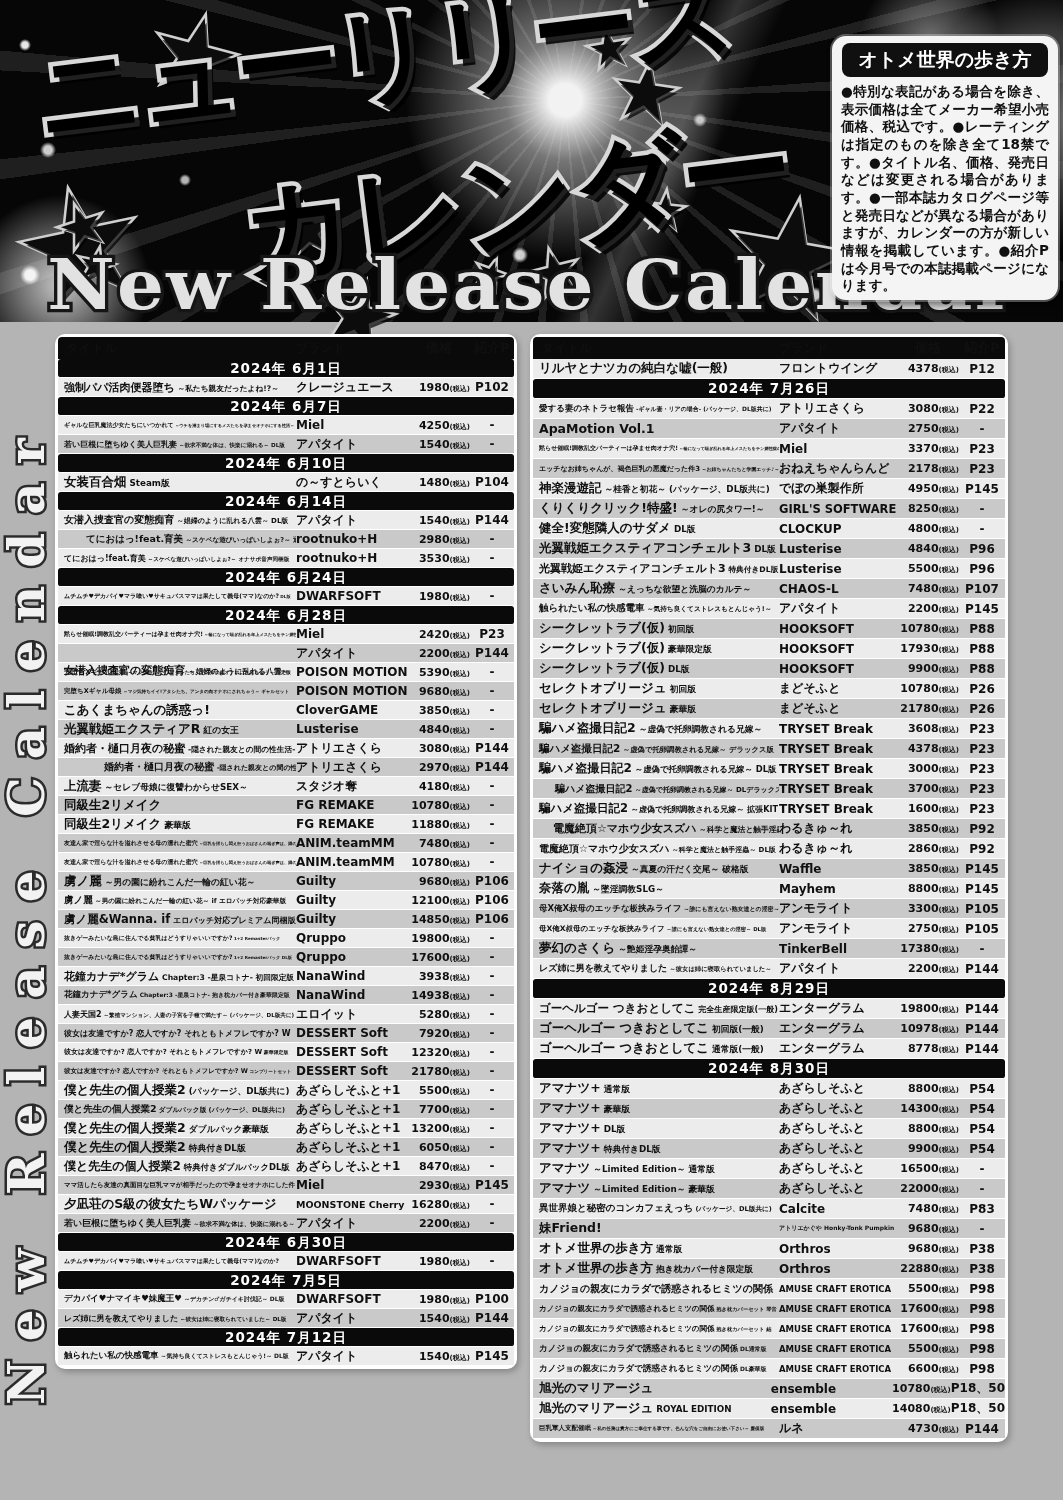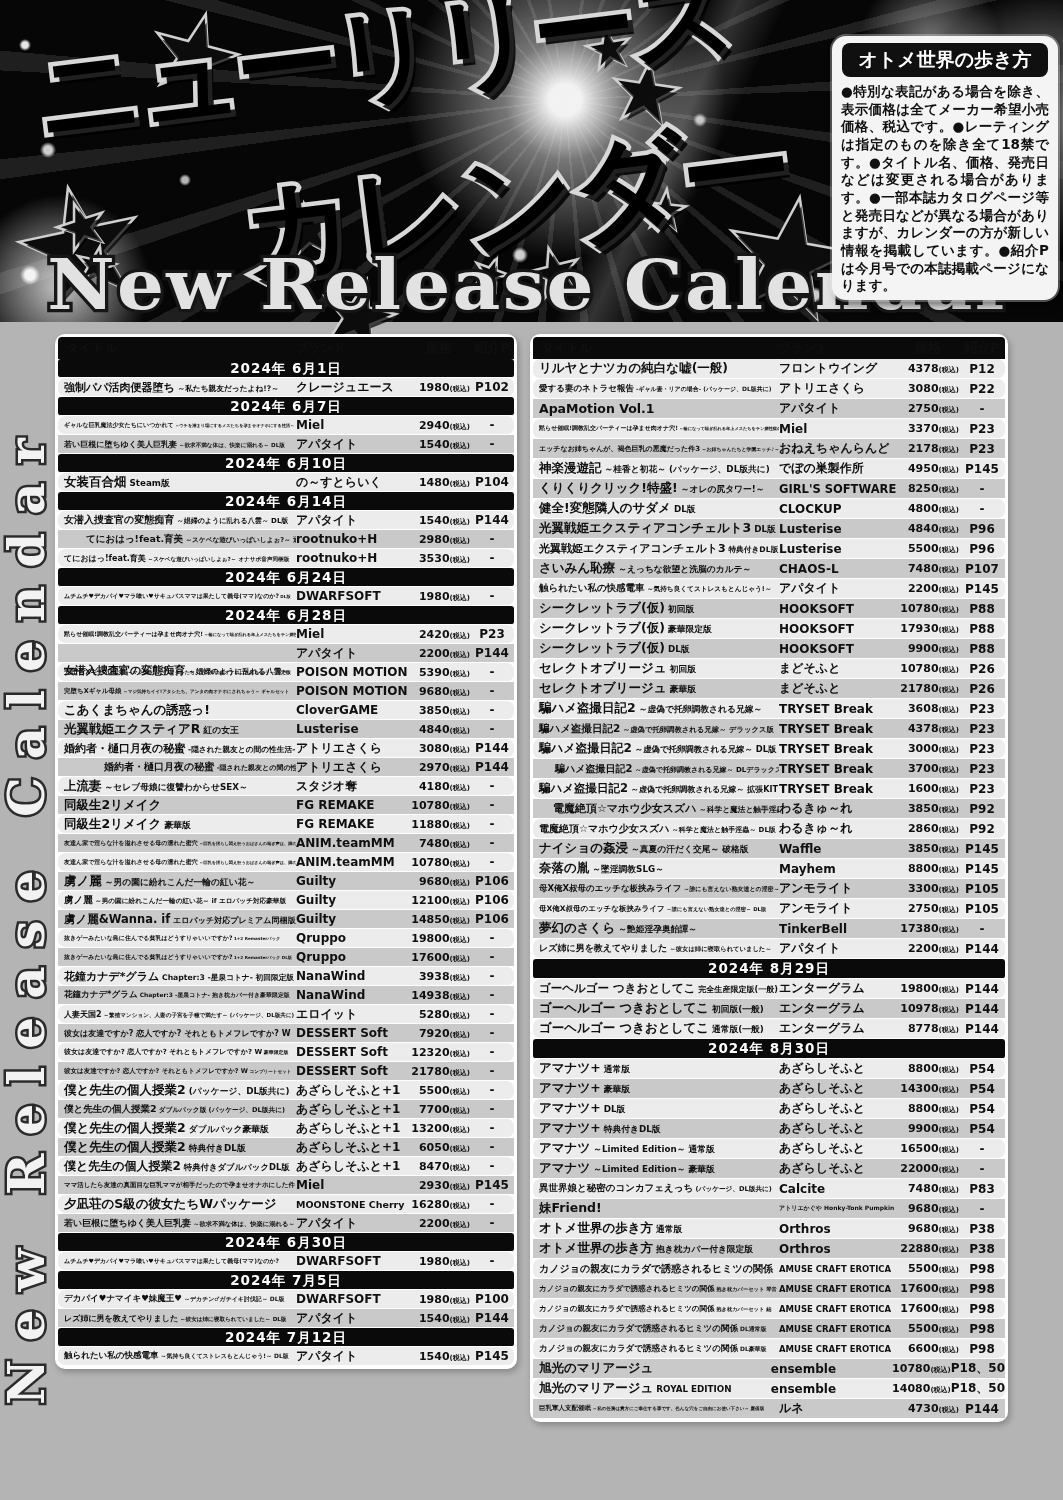--- a/index.html
+++ b/index.html
@@ -84,21 +84,21 @@
     position:absolute;top:334px;background:#fff;border-radius:10px;
     padding:3px;box-sizing:border-box;box-shadow:2px 3px 6px rgba(0,0,0,.25);
   }
   .panel-left{left:55px;width:462px;}
   .panel-right{left:530px;width:478px;}
   .thead{display:flex;align-items:center;background:#0a0a0a;color:#fff;height:22px;
          border-radius:4px 4px 0 0;font-weight:700;font-size:14px;}
   .th{white-space:nowrap;}
   .item-row{display:flex;align-items:center;height:18px;border-bottom:1px solid #fff;}
   .panel-right .item-row{height:19px;}
-  .light{background:#ececec;border-radius:7px;}
+  .light{background:#ececec;}
   .dark{background:#c9c9c9;}
   .date-row{
     height:18px;line-height:18px;background:#0a0a0a;color:#fff;text-align:center;
     font-weight:700;font-size:13.5px;letter-spacing:1px;border-bottom:1px solid #fff;
     border-radius:3px;
   }
   .panel-right .date-row{height:19px;line-height:19px;}
   .c-title{flex:1 1 auto;min-width:0;padding-left:6px;white-space:nowrap;overflow:hidden;
            font-weight:700;color:#101010;font-size:12.5px;}
   .t-main{font-size:1em;}
@@ -157,21 +157,21 @@
       <div class="item-row light">
         <span class="c-title fit" style="font-size: 11px;"><span class="t-main">強制パパ活肉便器堕ち</span><span class="t-sub"> ～私たち親友だったよね!?～</span></span>
         <span class="c-brand fit">クレージュエース</span>
         <span class="c-price"><span class="p-num">1980</span><span class="p-tax">(税込)</span></span>
         <span class="c-page fit">P102</span>
       </div>
       <div class="date-row">2024年 6月7日</div>
       <div class="item-row light">
         <span class="c-title fit" style="font-size: 6px;"><span class="t-main">ギャルな巨乳魔法少女たちにいつかれて</span><span class="t-sub"> ～ウチを溜まり場にするメスたちを孕ませオナホにする性活～</span></span>
         <span class="c-brand fit">Miel</span>
-        <span class="c-price"><span class="p-num">2940</span><span class="p-tax">(税込)</span></span>
+        <span class="c-price"><span class="p-num">4250</span><span class="p-tax">(税込)</span></span>
         <span class="c-page fit">-</span>
       </div>
       <div class="item-row dark">
         <span class="c-title fit" style="font-size: 8px;"><span class="t-main">若い巨根に堕ちゆく美人巨乳妻</span><span class="t-sub"> ～欲求不満な体は、快楽に溺れる～ DL版</span></span>
         <span class="c-brand fit">アパタイト</span>
         <span class="c-price"><span class="p-num">1540</span><span class="p-tax">(税込)</span></span>
         <span class="c-page fit">-</span>
       </div>
       <div class="date-row">2024年 6月10日</div>
       <div class="item-row light">
@@ -436,20 +436,21 @@
     <span class="c-price th">価格</span>
     <span class="c-page th">紹介P</span>
   </div>
   <div>
       <div class="item-row light">
         <span class="c-title fit"><span class="t-main">リルヤとナツカの純白な嘘(一般)</span></span>
         <span class="c-brand fit">フロントウイング</span>
         <span class="c-price"><span class="p-num">4378</span><span class="p-tax">(税込)</span></span>
         <span class="c-page fit">P12</span>
       </div>
+      <div class="date-row">2024年 7月26日</div>
       <div class="item-row light">
         <span class="c-title fit" style="font-size: 8.5px;"><span class="t-main">愛する妻のネトラセ報告</span><span class="t-sub"> -ギャル妻・リアの場合- (パッケージ、DL版共に)</span></span>
         <span class="c-brand fit">アトリエさくら</span>
         <span class="c-price"><span class="p-num">3080</span><span class="p-tax">(税込)</span></span>
         <span class="c-page fit">P22</span>
       </div>
       <div class="item-row dark">
         <span class="c-title fit"><span class="t-main">ApaMotion Vol.1</span></span>
         <span class="c-brand fit">アパタイト</span>
         <span class="c-price"><span class="p-num">2750</span><span class="p-tax">(税込)</span></span>

